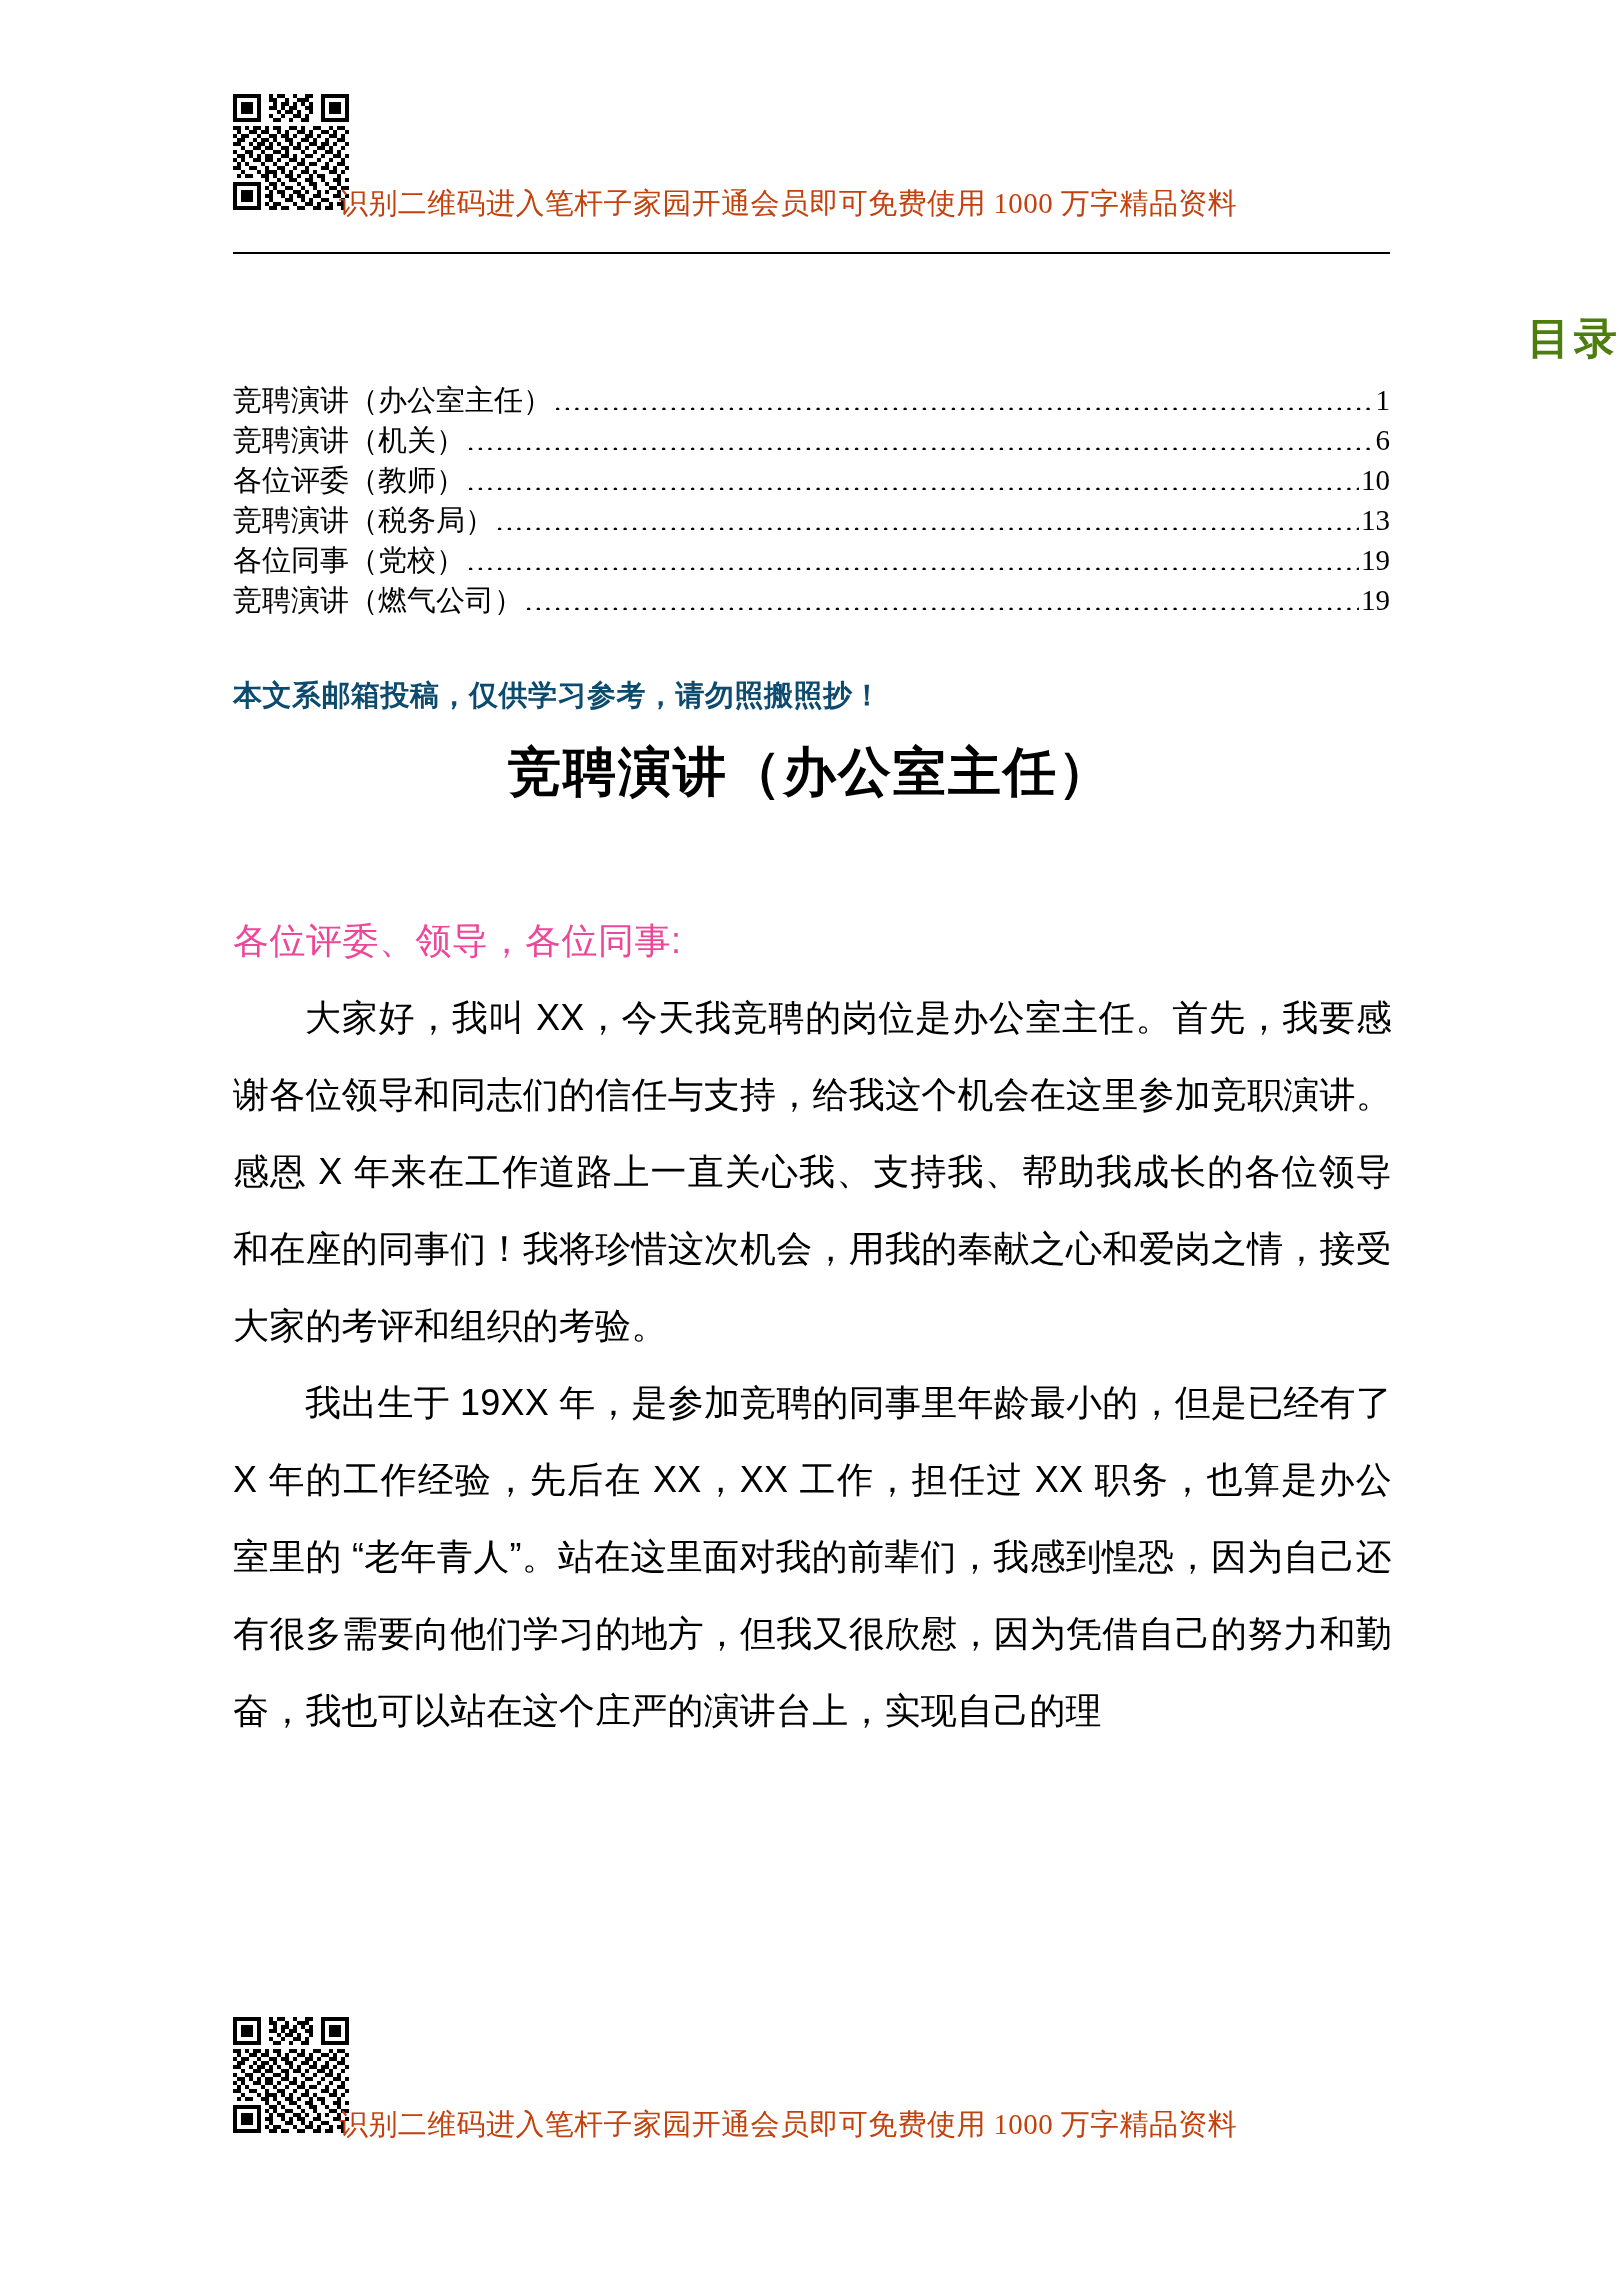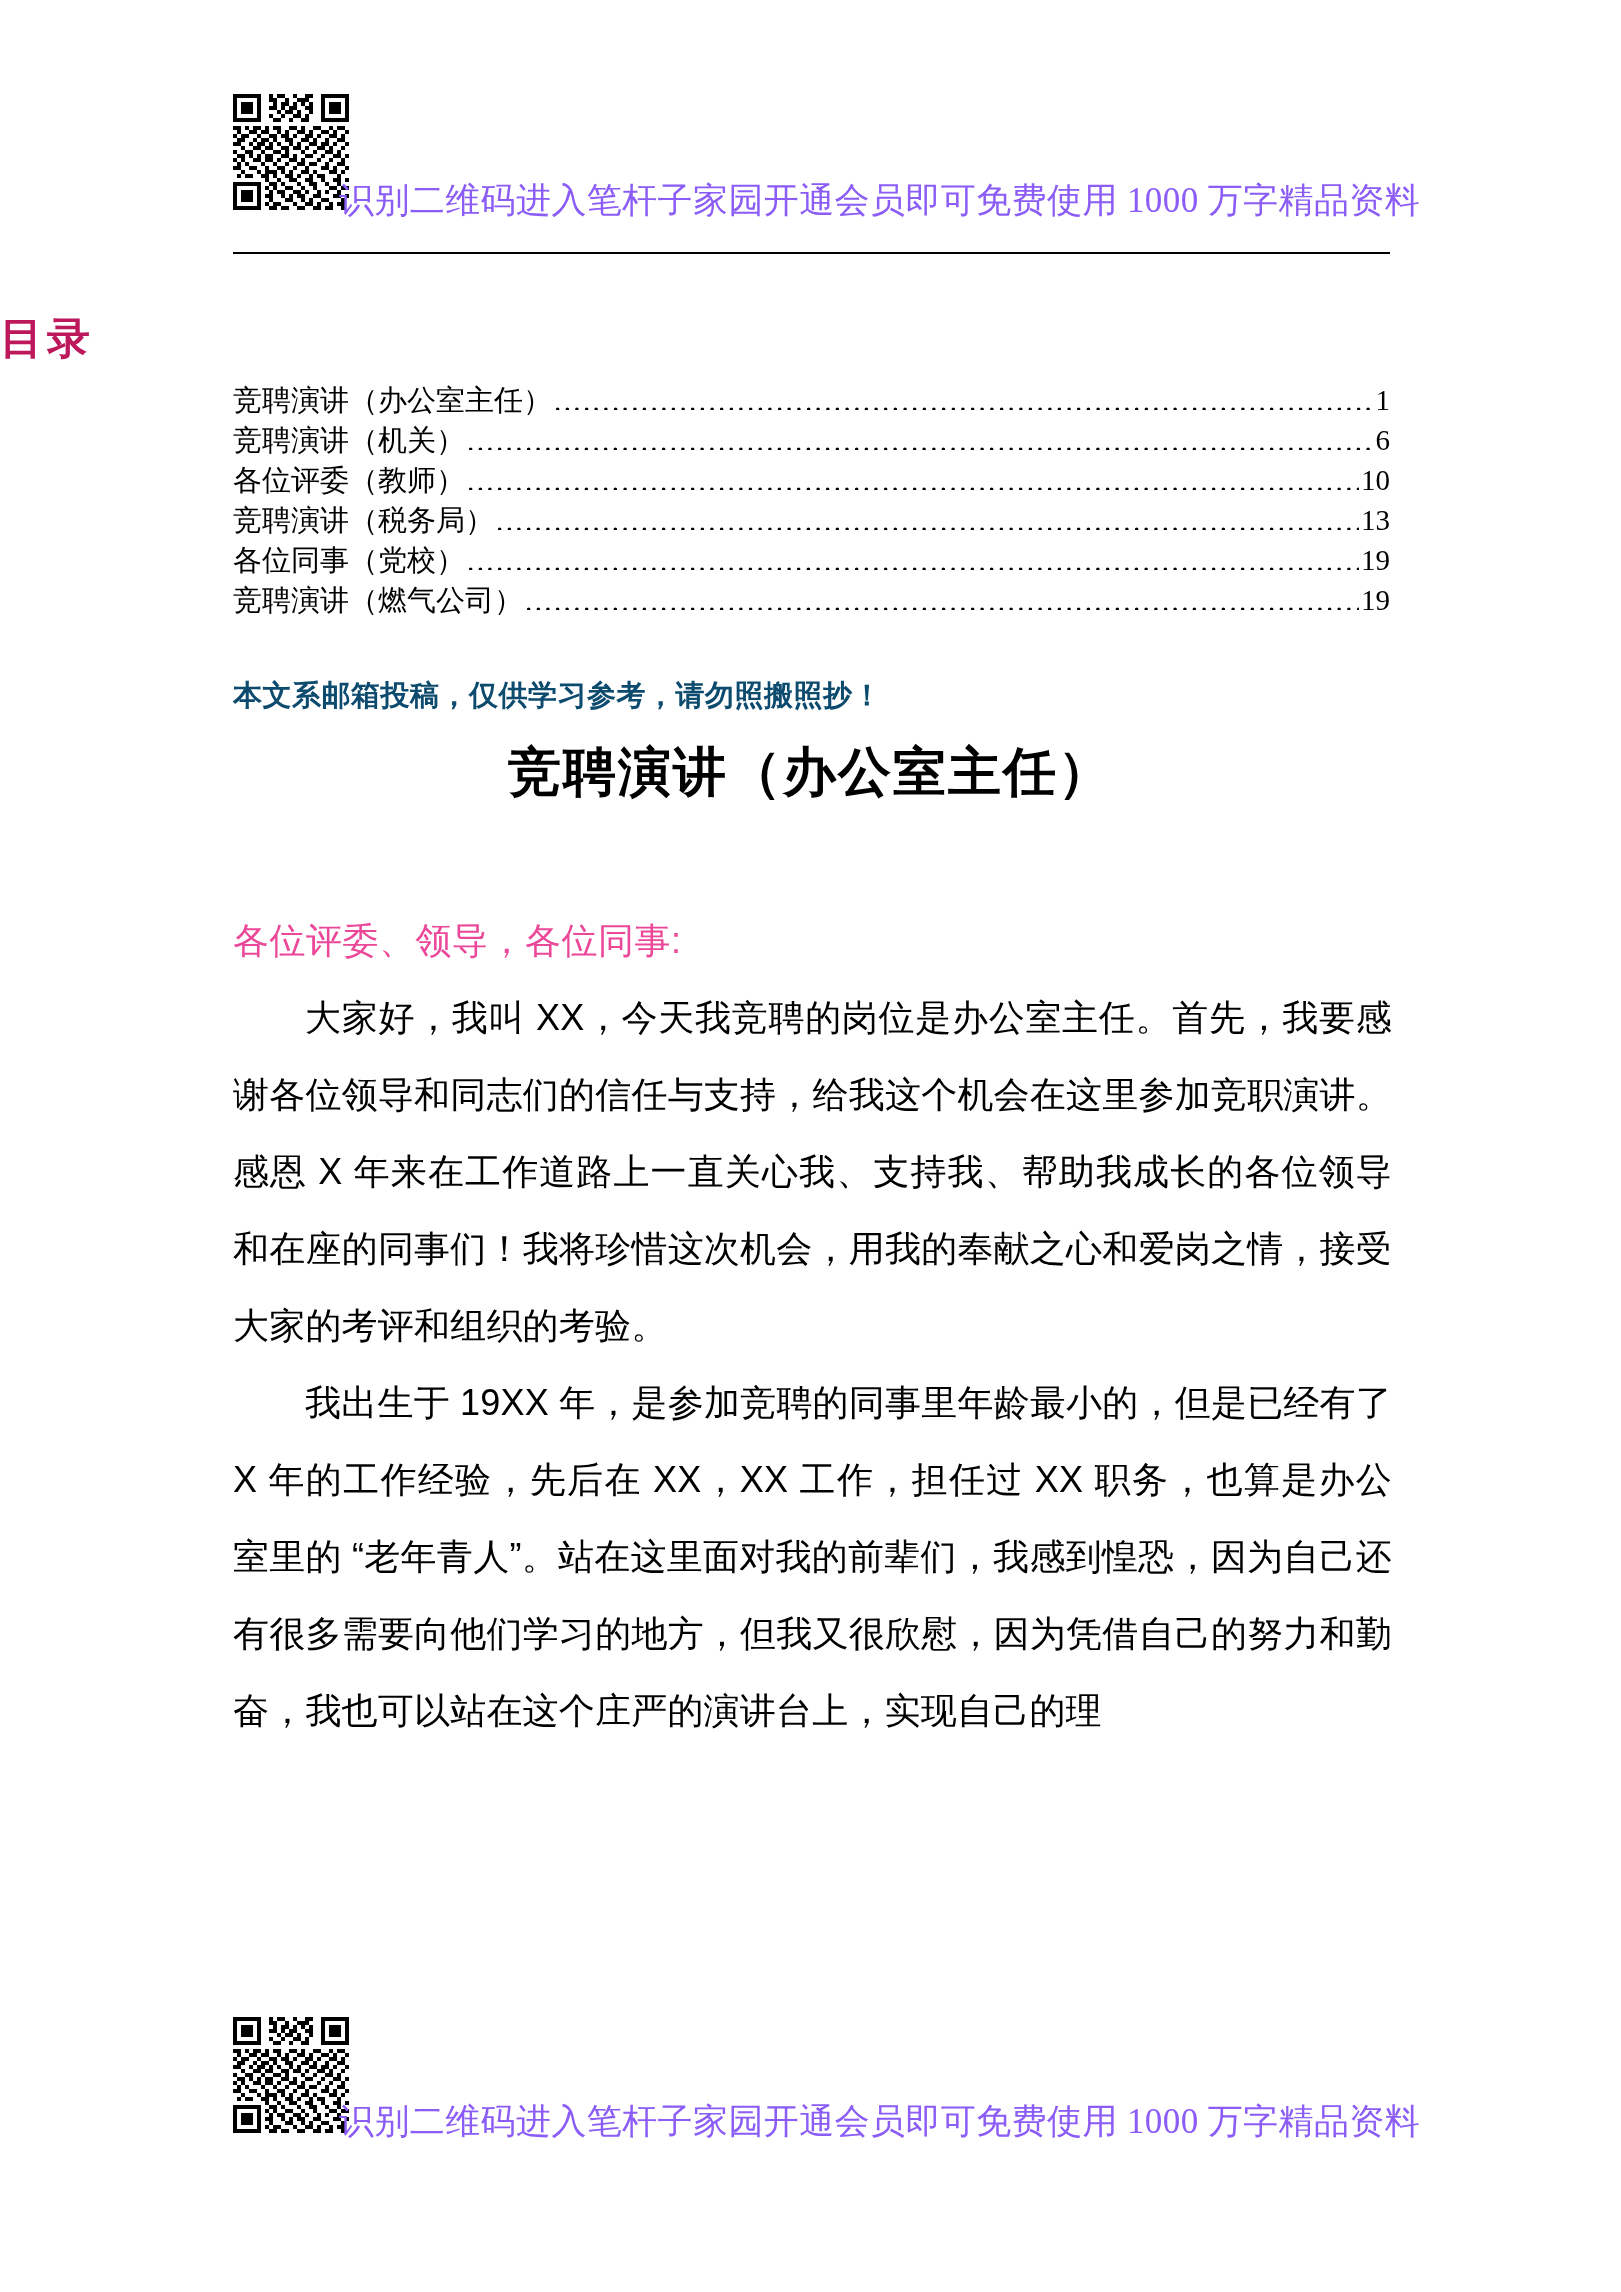--- a/index.html
+++ b/index.html
@@ -43,45 +43,45 @@
     width: 116px;
     height: 116px;
     image-rendering: pixelated;
   }
   .qr-caption {
     position: absolute;
     left: 106px;
     bottom: -7.8px;
     white-space: nowrap;
     font-family: "Liberation Serif", "DejaVu Serif", serif;
-    font-size: 35px;
+    font-size: 29px;
     letter-spacing: 0.4px;
-    color: #8b5cf6;
+    color: #c2410c;
     line-height: 1;
   }
   .header-rule {
     position: absolute;
     left: 233px;
     top: 252px;
     width: 1157px;
     height: 0;
     border-top: 2px solid #000;
   }
 
   
   .toc-title {
     position: absolute;
     left: 0;
     top: 310px;
     width: 1621px;
-    text-align: left;
+    text-align: right;
     font-family: "Liberation Sans", "DejaVu Sans", sans-serif;
     font-weight: bold;
     font-size: 43px;
-    color: #be185d;
+    color: #4d7c0f;
     letter-spacing: 3.9px;
   }
 
   .toc-list {
     position: absolute;
     left: 233px;
     top: 380px;
     width: 1157px;
   }
   .toc-item {

